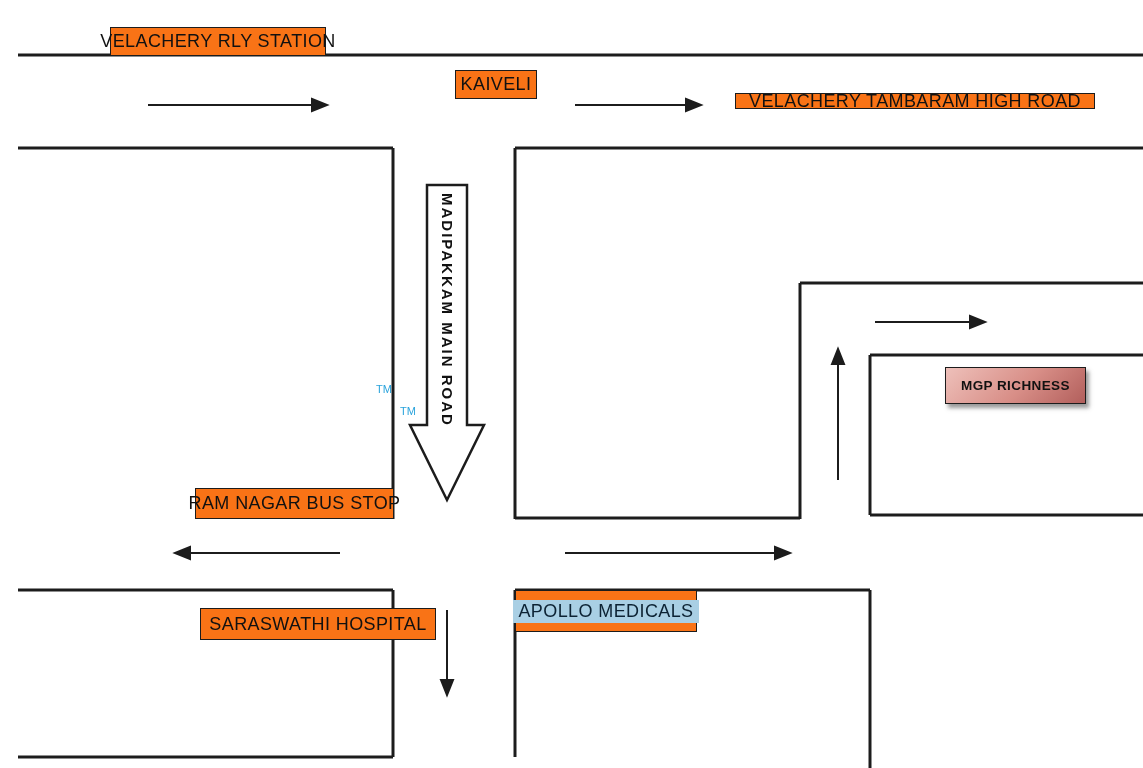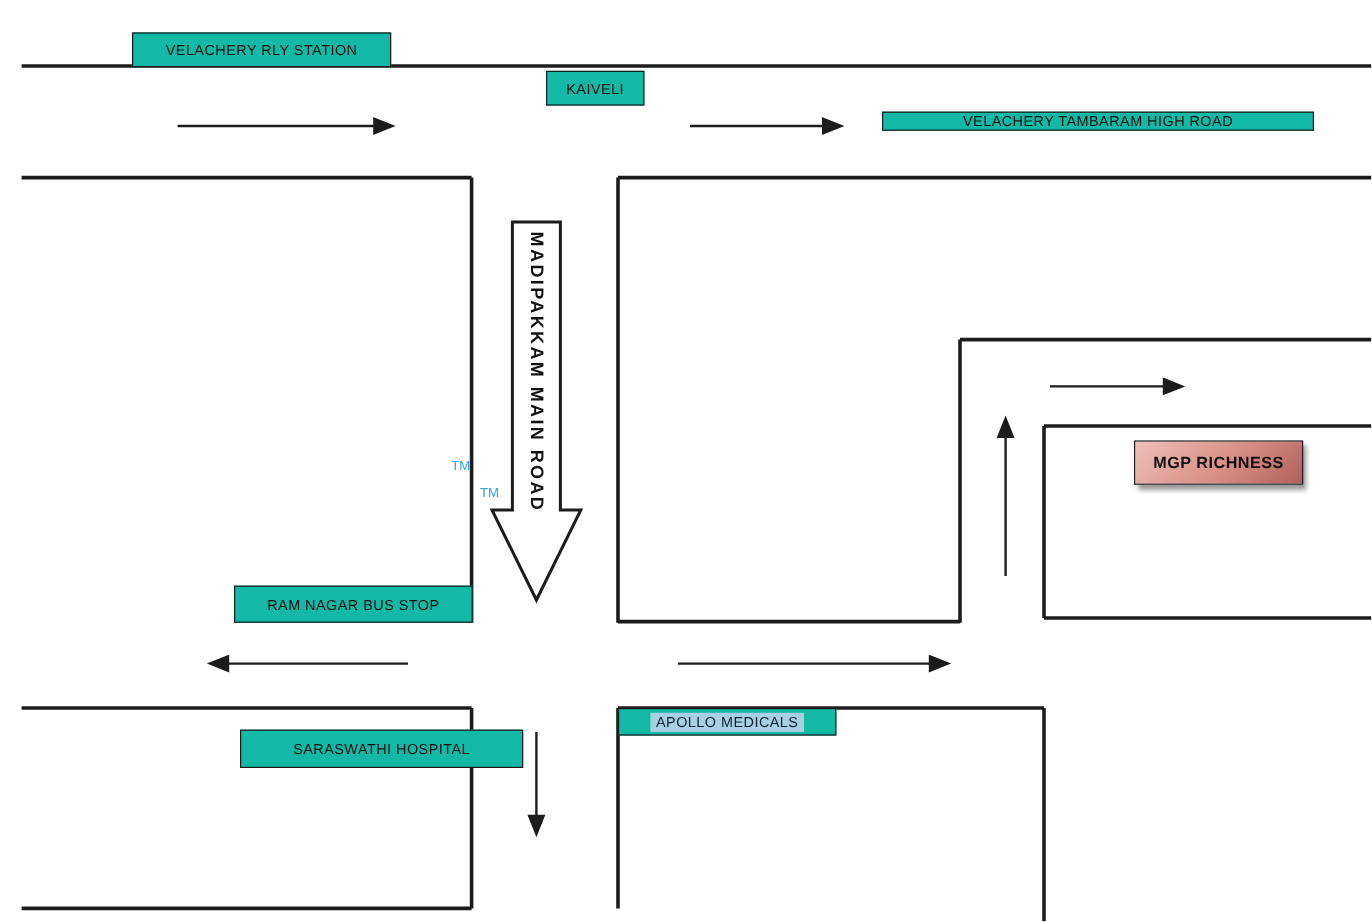--- a/index.html
+++ b/index.html
@@ -11,25 +11,25 @@
     width: 1143px;
     height: 768px;
     background: #ffffff;
     overflow: hidden;
   }
   .map-canvas svg { position: absolute; left: 0; top: 0; }
 
   .label-box {
     position: absolute;
     border: 1.5px solid #1c1c1c;
-    background: #14b8a6;
+    background: #f97316;
     display: flex;
     align-items: center;
     justify-content: center;
-    font-size: 12px;
+    font-size: 18px;
     letter-spacing: 0.4px;
     color: #111111;
     white-space: nowrap;
     z-index: 3;
   }
 
   .mgp-box {
     background: linear-gradient(135deg, #eec0ba 0%, #d88e87 55%, #b25f5c 100%);
     box-shadow: 3px 4px 4px rgba(70,70,70,0.55);
     font-weight: 700;
@@ -129,32 +129,32 @@
       </g>
     </g>
 
     <g>
       <polygon points="427,185 467,185 467,425 484,425 447,500 410,425 427,425" fill="#ffffff" stroke="#1c1c1c" stroke-width="2.5" stroke-linejoin="miter"></polygon>
     </g>
   </svg>
 
   <div class="label-box" style="left:110px; top:27px; width:216px; height:29px;">VELACHERY RLY STATION</div>
 
-  <div class="label-box" style="left:455px; top:59px; width:82px; height:29px;">KAIVELI</div>
+  <div class="label-box" style="left:455px; top:70px; width:82px; height:29px;">KAIVELI</div>
 
   <div class="label-box" style="left:735px; top:93px; width:360px; height:16px;">VELACHERY TAMBARAM HIGH ROAD</div>
 
 
   <div class="label-box" style="left:195px; top:488px; width:199px; height:31px;">RAM NAGAR BUS STOP</div>
 
   <div class="label-box mgp-box" style="left:945px; top:367px; width:141px; height:37px;">MGP RICHNESS</div>
 
   <div class="label-box" style="left:200px; top:608px; width:236px; height:32px;">SARASWATHI HOSPITAL</div>
 
-  <div class="label-box" style="left:515px; top:590px; width:182px; height:23px;">
+  <div class="label-box" style="left:515px; top:590px; width:182px; height:42px;">
     <span class="apollo-highlight">APOLLO MEDICALS</span>
   </div>
 
   <div class="vertical-road-label">MADIPAKKAM MAIN ROAD</div>
 
   <span class="tm-mark tm-1">TM</span>
   <span class="tm-mark tm-2">TM</span>
 
 </div>
 

